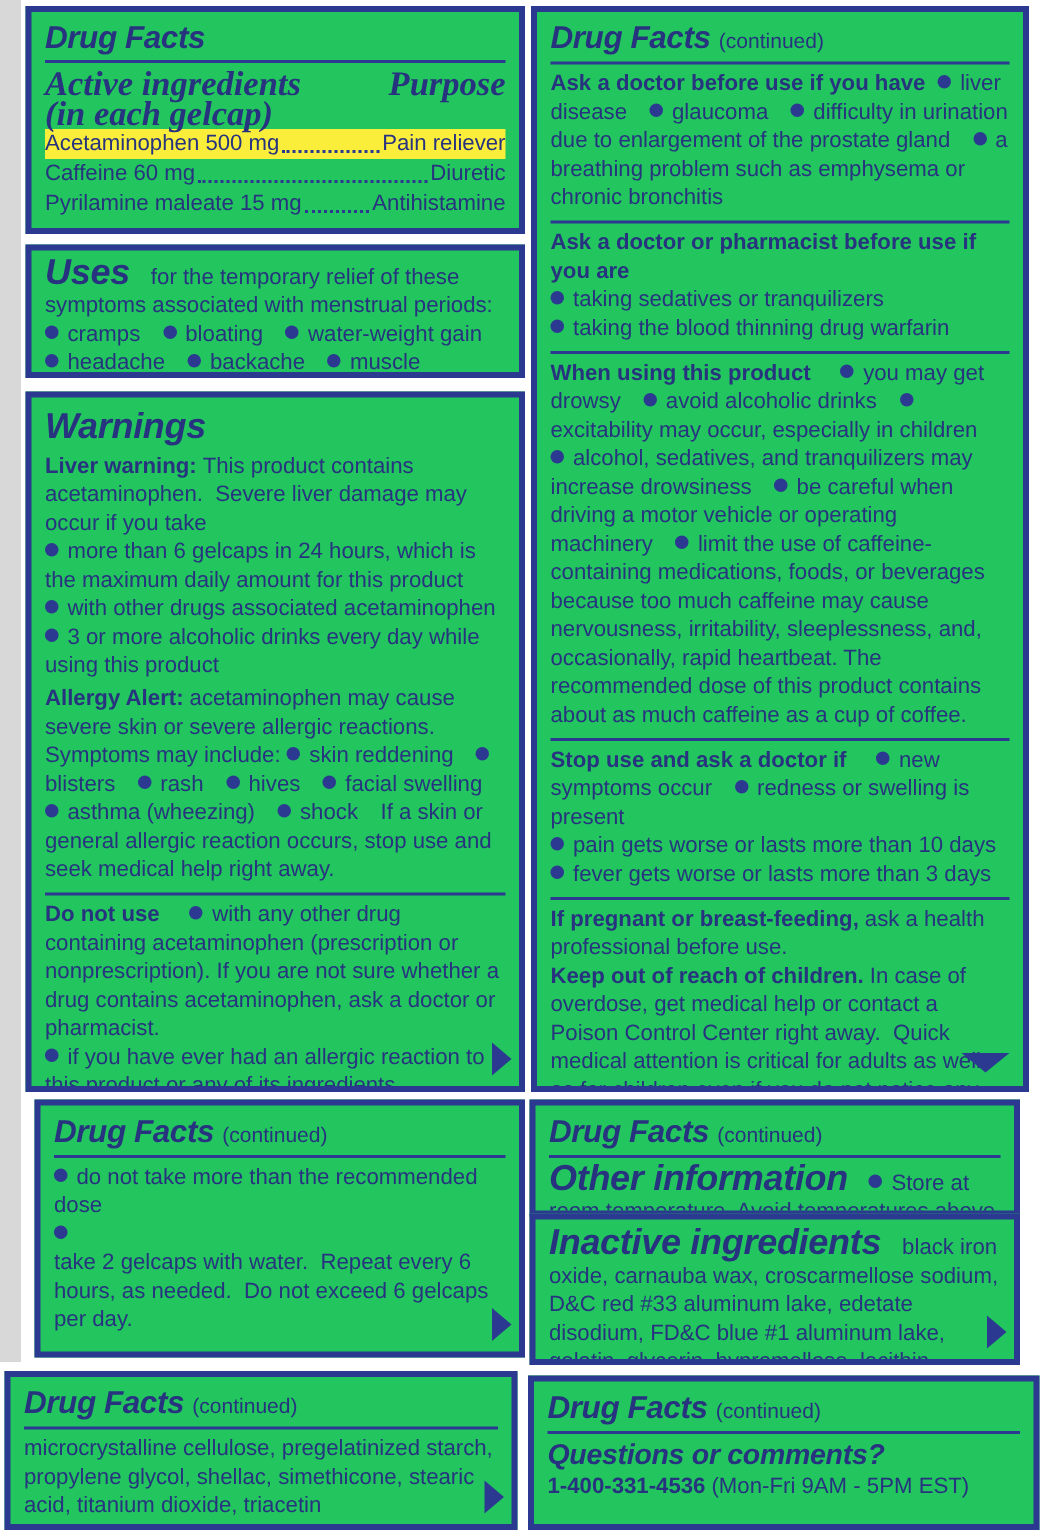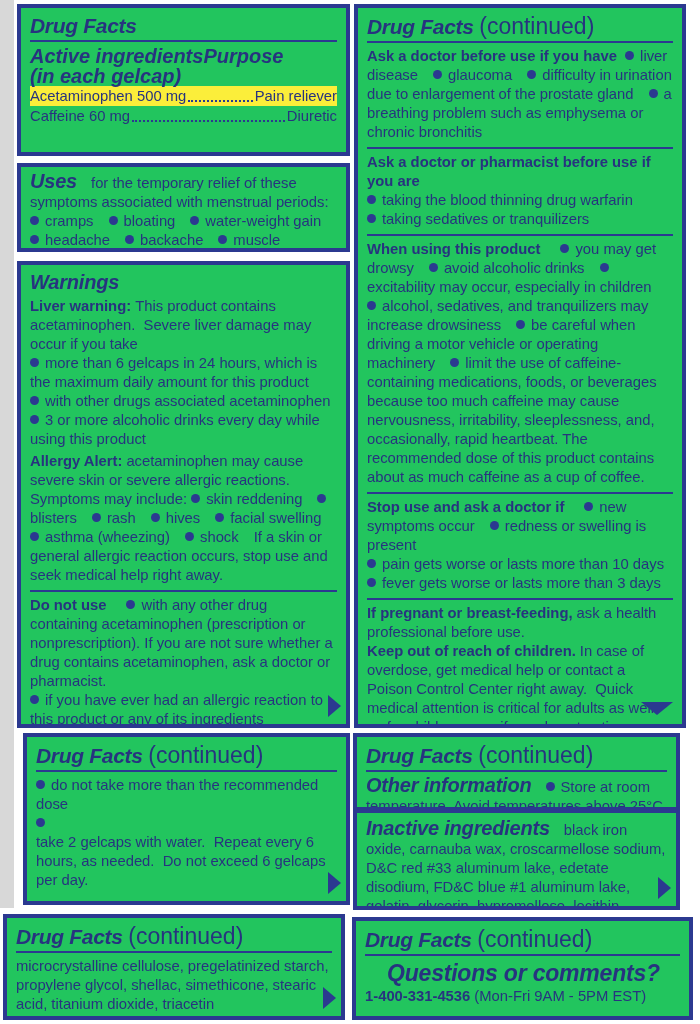--- a/index.html
+++ b/index.html
@@ -12,38 +12,38 @@
     width:700px;height:1024px;position:relative;background:#ffffff;
     font-family:"Liberation Sans", sans-serif;color:var(--text);
     overflow:hidden;
   }
   .gray-strip{position:absolute;left:0;top:0;width:14px;height:908px;background:#d8d8d8;}
   .panel{
     position:absolute;background:#22c55e;border:4px solid var(--navy);
     box-sizing:border-box;padding:6px 9px 6px 9px;overflow:hidden;
   }
   .h1{font-size:21px;font-weight:bold;font-style:italic;line-height:24px;letter-spacing:-0.3px;}
-  .h1 .cont{font-weight:normal;font-style:normal;font-size:23px;letter-spacing:0;}
+  .h1 .cont{font-weight:normal;font-style:normal;font-size:14px;letter-spacing:0;}
   .trule{border-bottom:2px solid var(--navy);margin:2px 0 4px 0;}
   .rule{border-bottom:2px solid var(--navy);margin:5px 0 4px 0;}
-  .h2{font-size:20px;font-weight:bold;font-style:italic;letter-spacing:-0.2px;}
+  .h2{font-size:24px;font-weight:bold;font-style:italic;letter-spacing:-0.2px;}
   .run{margin-right:14px;}
   .body, p{font-size:14.8px;line-height:19px;margin:0;}
   p.sp{margin-top:3px;}
   .t{white-space:pre-wrap;}
   .lab{font-weight:bold;margin-right:4px;}
   .blt{
     display:inline-block;width:9px;height:9px;border-radius:50%;
     background:var(--navy);margin-right:6px;position:relative;top:-1px;
   }
   .bi{margin-right:15px;}
   .bline{margin:0;}
   .gap{display:inline-block;width:16px;}
-  .ing-head{display:flex;justify-content:flex-start;align-items:flex-start;
-    font-size:20px;font-weight:bold;font-style:italic;line-height:20px;}
+  .ing-head{display:flex;justify-content:space-between;align-items:flex-start;
+    font-size:23px;font-weight:bold;font-style:italic;line-height:20px;font-family:Liberation Serif, serif;}
   .ing-row{display:flex;align-items:flex-end;font-size:14.8px;line-height:20px;}
   .ing-row .dots{flex:1;border-bottom:2px dotted var(--navy);margin:0 2px 4px 2px;}
   .ing-row.hl{background:var(--hl);}
   .arr-r{
     position:absolute;right:5px;bottom:7px;width:0;height:0;
     border-left:13px solid var(--navy);
     border-top:11px solid transparent;border-bottom:11px solid transparent;
   }
   .arr-d{
     position:absolute;right:9px;bottom:9px;width:0;height:0;
@@ -80,20 +80,25 @@
     <div class="ing-row hl">
       <span class="t">Acetaminophen 500 mg</span>
       <span class="dots"></span>
       <span class="t">Pain reliever</span>
     </div>
     <div class="ing-row">
       <span class="t">Caffeine 60 mg</span>
       <span class="dots"></span>
       <span class="t">Diuretic</span>
     </div>
+    <div class="ing-row">
+      <span class="t">Pyrilamine maleate 15 mg</span>
+      <span class="dots"></span>
+      <span class="t">Antihistamine</span>
+    </div>
   </section>
 
   <section class="panel" id="p-uses">
     <p class="body">
       <span class="h2 run t">Uses</span><span class="t">for the temporary relief of these symptoms associated with menstrual periods:</span>
       <span><span class="bi"><span class="blt"></span><span class="t">cramps</span></span><span class="bi"><span class="blt"></span><span class="t">bloating</span></span><span class="bi"><span class="blt"></span><span class="t">water-weight gain</span></span><span class="bi"><span class="blt"></span><span class="t">headache</span></span><span class="bi"><span class="blt"></span><span class="t">backache</span></span><span class="bi"><span class="blt"></span><span class="t">muscle aches</span></span><span class="bi"><span class="t">fatigue</span></span></span>
     </p>
   </section>
 
   <section class="panel" id="p-warnings">
@@ -123,22 +128,22 @@
     </div>
     <div class="trule"></div>
     <p>
       <span class="lab t">Ask a doctor before use if you have</span>
       <span><span class="bi"><span class="blt"></span><span class="t">liver disease</span></span><span class="bi"><span class="blt"></span><span class="t">glaucoma</span></span><span class="bi"><span class="blt"></span><span class="t">difficulty in urination due to enlargement of the prostate gland</span></span><span class="bi"><span class="blt"></span><span class="t">a breathing problem such as emphysema or chronic bronchitis</span></span></span>
     </p>
     <div class="rule"></div>
     <p>
       <span class="lab t">Ask a doctor or pharmacist before use if you are</span>
     </p>
+    <p class="bline"><span class="blt"></span><span class="t">taking sedatives or tranquilizers</span></p>
     <p class="bline"><span class="blt"></span><span class="t">taking the blood thinning drug warfarin</span></p>
-    <p class="bline"><span class="blt"></span><span class="t">taking sedatives or tranquilizers</span></p>
     <div class="rule"></div>
     <p>
       <span class="lab t">When using this product</span><span class="gap"></span><span><span class="bi"><span class="blt"></span><span class="t">you may get drowsy</span></span><span class="bi"><span class="blt"></span><span class="t">avoid alcoholic drinks</span></span><span class="bi"><span class="blt"></span><span class="t">excitability may occur, especially in children</span></span><span class="bi"><span class="blt"></span><span class="t">alcohol, sedatives, and tranquilizers may increase drowsiness</span></span><span class="bi"><span class="blt"></span><span class="t">be careful when driving a motor vehicle or operating machinery</span></span><span class="bi"><span class="blt"></span><span class="t">limit the use of caffeine-containing medications, foods, or beverages because too much caffeine may cause nervousness, irritability, sleeplessness, and, occasionally, rapid heartbeat. The recommended dose of this product contains about as much caffeine as a cup of coffee.</span></span></span>
     </p>
     <div class="rule"></div>
     <p>
       <span class="lab t">Stop use and ask a doctor if</span><span class="gap"></span><span class="bi"><span class="blt"></span><span class="t">new symptoms occur</span></span><span class="bi"><span class="blt"></span><span class="t">redness or swelling is present</span></span>
     </p>
     <p class="bline"><span class="blt"></span><span class="t">pain gets worse or lasts more than 10 days</span></p>
     <p class="bline"><span class="blt"></span><span class="t">fever gets worse or lasts more than 3 days</span></p>
@@ -192,18 +197,18 @@
     <p><span class="t">microcrystalline cellulose, pregelatinized starch, propylene glycol, shellac, simethicone, stearic acid, titanium dioxide, triacetin</span></p>
     <span class="arr-r"></span>
   </section>
 
   <section class="panel" id="p-questions">
     <div class="h1">
       <span class="t">Drug Facts</span>
       <span class="cont t">(continued)</span>
     </div>
     <div class="trule"></div>
-    <div class="h2 t" style="font-size:23px;margin-left:22px;">Questions or comments?</div>
+    <div class="h2 t" style="font-size:19px;">Questions or comments?</div>
     <p>
       <span class="lab t">1-400-331-4536</span><span class="t">(Mon-Fri 9AM - 5PM EST)</span>
     </p>
   </section>
 </div>
 
 </body></html>

